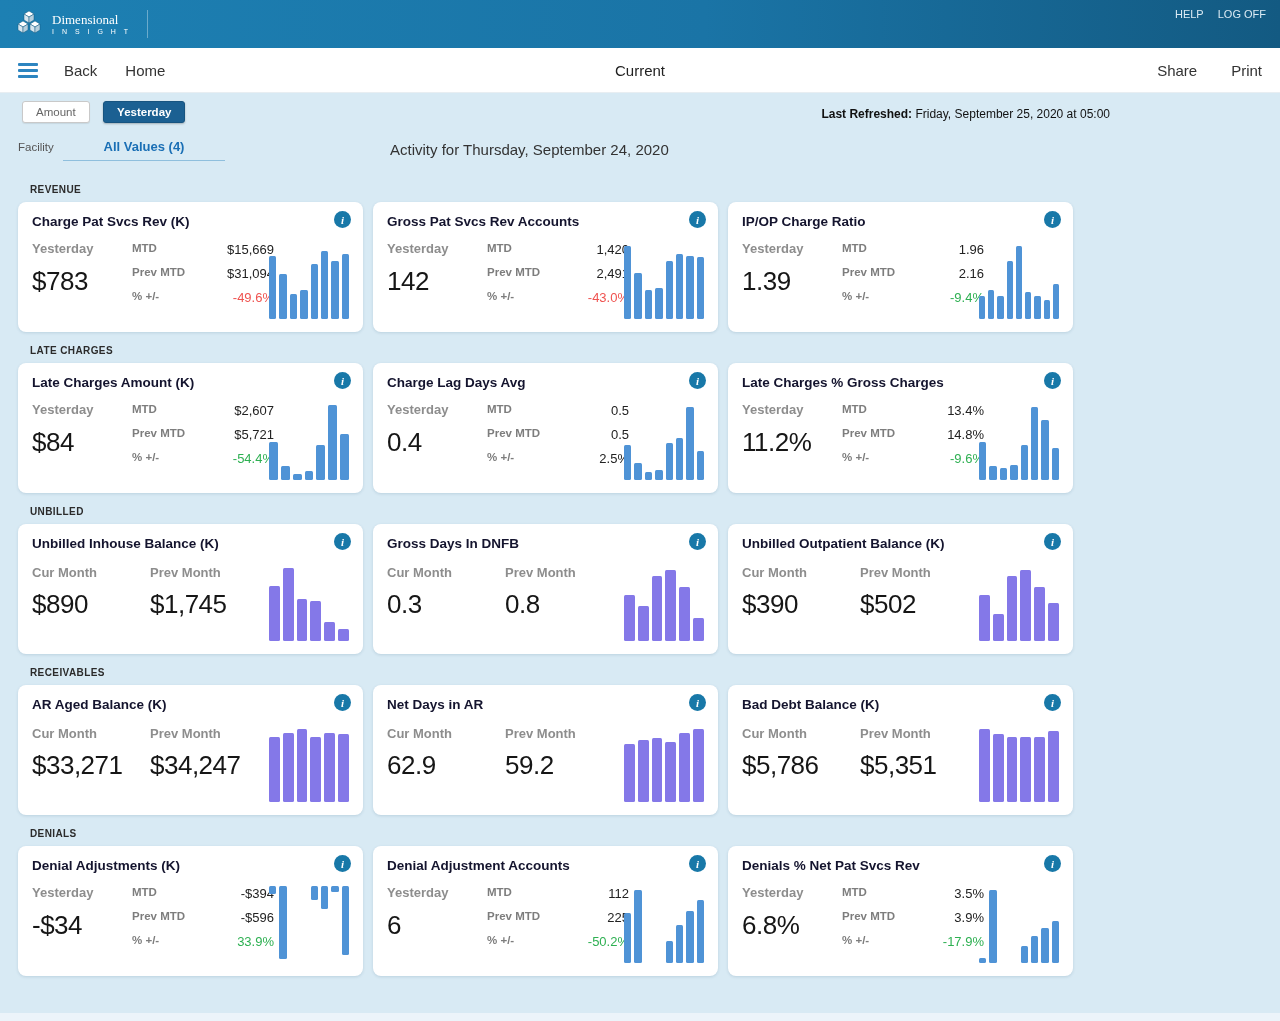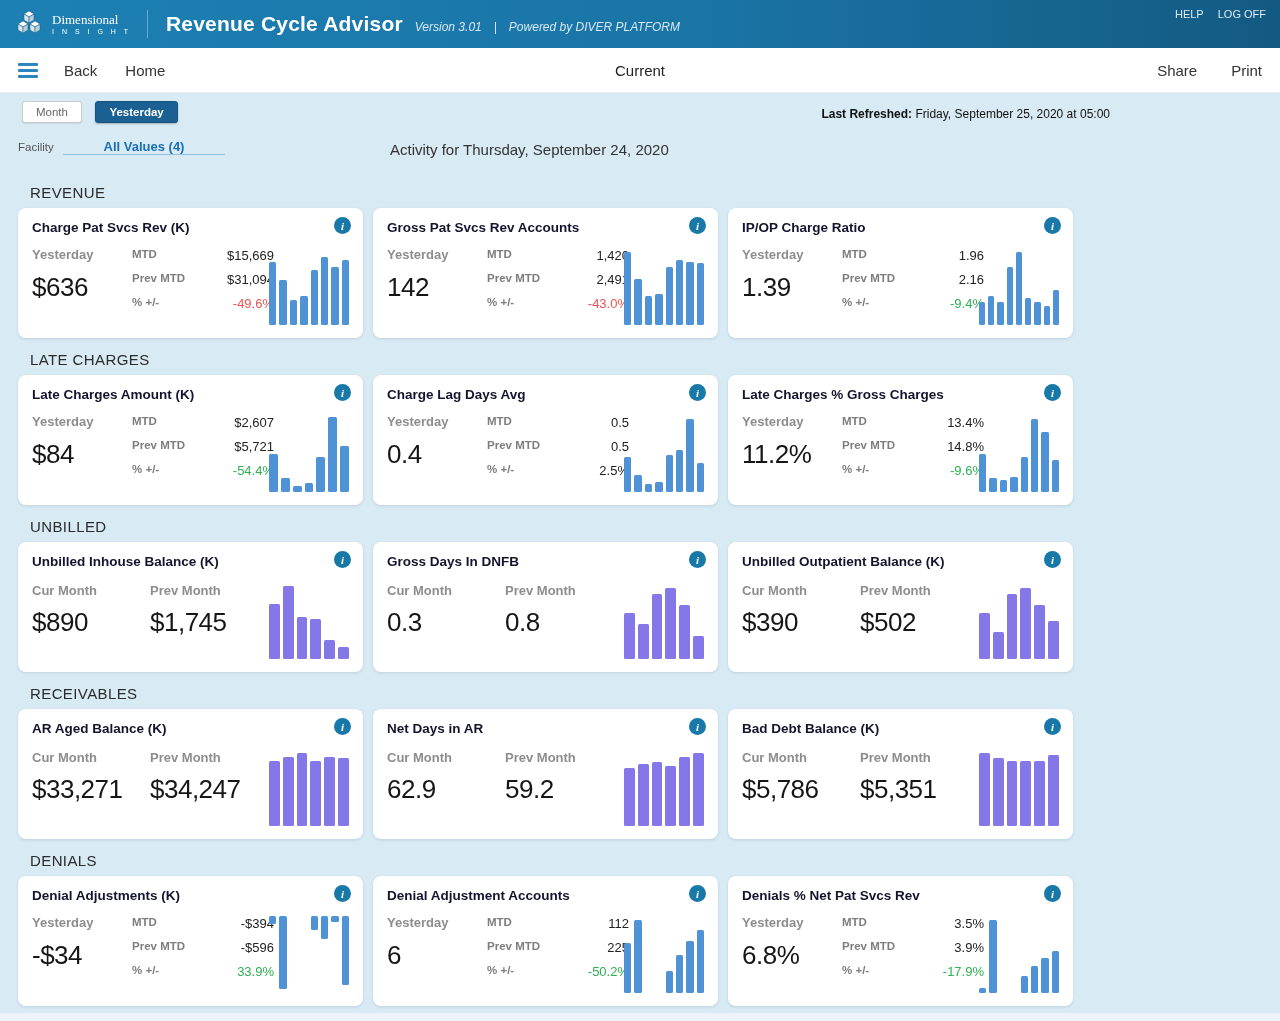--- a/index.html
+++ b/index.html
@@ -34,26 +34,26 @@
   .btn { display:inline-block; font-size:11.5px; padding:4px 13px; border-radius:3px; cursor:pointer; }
   .btn-month { background:#fff; color:#666; border:1px solid #c9c9c9; box-shadow:0 1px 1px rgba(0,0,0,.08); }
   .btn-yesterday { background:#1b6092; color:#fff; font-weight:bold; border:1px solid #175480; margin-left:9px; box-shadow:0 1px 2px rgba(0,0,0,.25); }
   .last-refreshed { position:absolute; right:170px; top:6px; font-size:12px; color:#111; }
   .last-refreshed b { font-weight:bold; }
 
   
   .filter-row { position:relative; height:36px; margin-top:6px;text-align:center; }
   .facility-label { position:absolute; left:18px; top:6px; font-size:11.5px; color:#555; }
   .facility-select { position:absolute; left:63px; top:4px; width:162px; font-size:13px; font-weight:bold; color:#1a6fb5;
-    border-bottom:1px solid #8fbfdd; cursor:pointer; }
+    border-bottom:1px solid #8fbfdd; padding-bottom:6px; cursor:pointer; }
   .activity-title { position:absolute; left:390px; top:6px; font-size:15px; color:#333; }
 
   
   .section { margin-top:2px; }
-  .section-title { margin:13px 0 7px 30px; font-size:15px; color:#2b2b2b; font-weight:400; letter-spacing:.4px; }
+  .section-title { margin:13px 0 7px 30px; font-size:10px; color:#2b2b2b; font-weight:700; letter-spacing:.4px; }
   .card-row { display:flex; gap:10px; padding-left:18px; }
   .card { width:345px; height:130px; background:#fff; border-radius:8px; position:relative; padding:12px 14px;
     box-shadow:0 1px 3px rgba(27,74,105,.15); cursor:pointer; }
   .card-title { font-size:13.5px; font-weight:bold; color:#14142e; padding-right:30px; }
   .info-icon { position:absolute; top:9px; right:12px; width:17px; height:17px; border-radius:50%; background:#1878a8;
     color:#fff; display:flex; align-items:center; justify-content:center;
     font-family:"Liberation Serif","DejaVu Serif",serif; font-size:11px; font-weight:bold; font-style:italic; }
   .info-icon::before { content:"i"; }
 
   .card-body { display:flex; margin-top:12px; }
@@ -96,26 +96,20 @@
           <polygon points="16,14 21,17 21,23 16,20" fill="#d7e6ef"></polygon>
           <polygon points="26,14 21,17 21,23 26,20" fill="#b6cfdd"></polygon>
       </g>
     </svg>
     <div class="brand-text">
       <span class="brand-line1">Dimensional</span>
       <span class="brand-line2">I N S I G H T</span>
     </div>
   </div>
   <div class="header-divider"></div>
-  <div class="title-wrap">
-    <span class="app-title">Revenue Cycle Advisor</span>
-    <span class="app-version">Version 3.01</span>
-    <span class="ver-sep">|</span>
-    <span class="powered-by">Powered by DIVER PLATFORM</span>
-  </div>
   <div class="header-right">
     <span>HELP</span>
     <span>LOG OFF</span>
   </div>
 </header>
 
 <nav class="nav-bar">
   <div class="hamburger">
       <i></i>
       <i></i>
@@ -124,21 +118,21 @@
   <span class="nav-link">Back</span>
   <span class="nav-link">Home</span>
   <span class="nav-center">Current</span>
   <div class="nav-right">
     <span class="nav-link">Share</span>
     <span class="nav-link">Print</span>
   </div>
 </nav>
 
 <div class="toolbar">
-  <span class="btn btn-month">Month</span>
+  <span class="btn btn-month">Amount</span>
   <span class="btn btn-yesterday">Yesterday</span>
   <span class="last-refreshed">
     <b>Last Refreshed:</b>
     <span>Friday, September 25, 2020 at 05:00</span>
   </span>
 </div>
 
 <div class="filter-row">
   <span class="facility-label">Facility</span>
   <span class="facility-select">All Values (4)</span>
@@ -148,21 +142,21 @@
 <main id="sections">
   <section class="section">
     <div class="section-title">REVENUE</div>
     <div class="card-row">
   <div class="card">
     <div class="card-title">Charge Pat Svcs Rev (K)</div>
     <span class="info-icon"></span>
     <div class="card-body">
       <div class="primary-col">
         <div class="primary-label">Yesterday</div>
-        <div class="primary-value">$636</div>
+        <div class="primary-value">$783</div>
       </div>
       <div class="metric-rows">
               <div class="metric-row">
                 <span class="metric-label">MTD</span>
                 <span class="metric-value tone-dark">$15,669</span>
               </div>
               <div class="metric-row">
                 <span class="metric-label">Prev MTD</span>
                 <span class="metric-value tone-dark">$31,094</span>
               </div>

